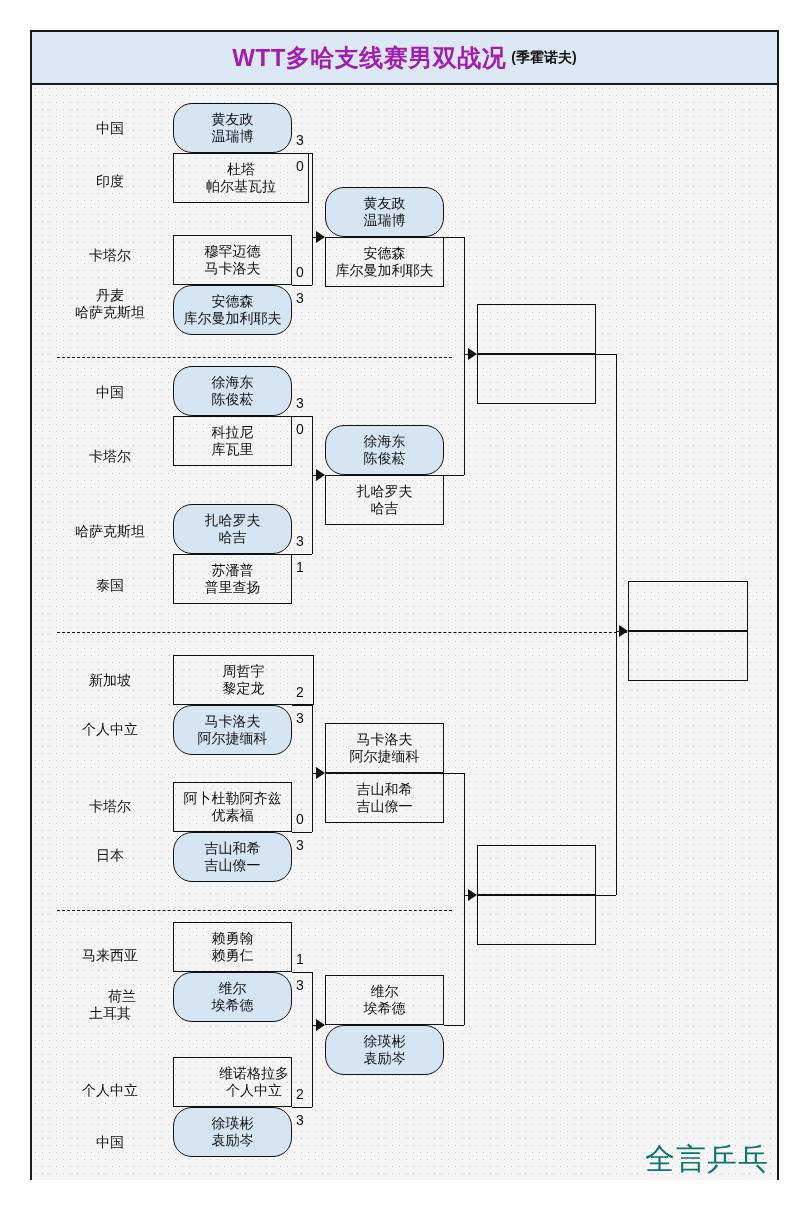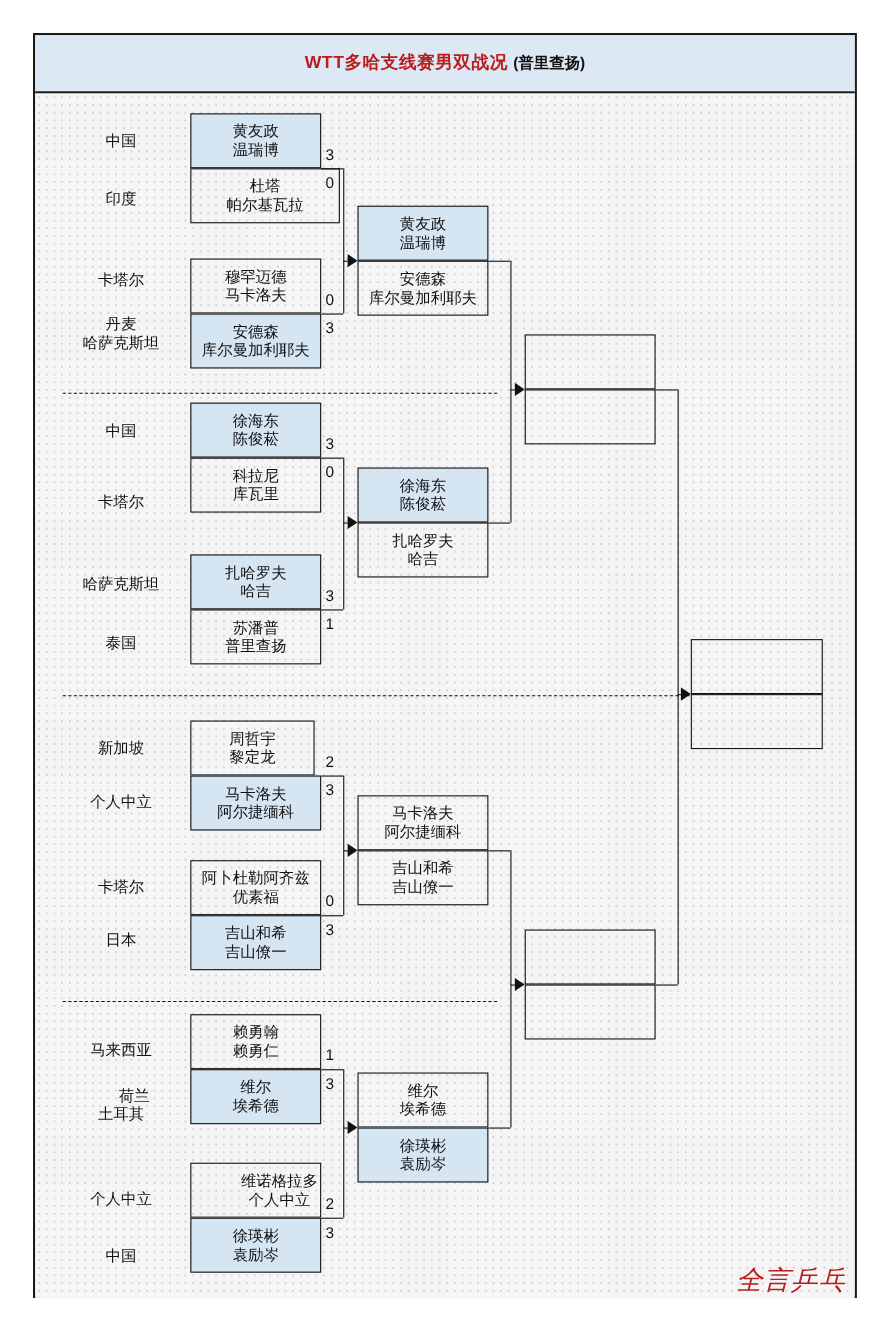--- a/index.html
+++ b/index.html
@@ -31,21 +31,21 @@
   }
   #header{
     position:absolute;left:0;top:0;
     width:745px;height:53px;
     background:#dce8f4;
     border-bottom:2px solid #1a1a1a;
     box-sizing:border-box;
     display:flex;align-items:center;justify-content:center;
   }
   #header .title{
-    font-size:16px;font-weight:bold;color:#b91c1c;
+    font-size:24px;font-weight:bold;color:#a21caf;
     letter-spacing:0.5px;
   }
   #header .sub{
     font-size:14px;font-weight:bold;color:#111;
     margin-left:5px;
   }
   .country{
     position:absolute;
     text-align:center;
     font-size:14px;color:#111;
@@ -57,21 +57,21 @@
     position:absolute;
     box-sizing:border-box;
     border:1.3px solid #111;
     display:flex;flex-direction:column;
     align-items:center;justify-content:center;
     font-size:14px;color:#111;
     line-height:17px;
     background:transparent;
     white-space:nowrap;
   }
-  .mbox.win{background:#d5e5f2;}
+  .mbox.win{background:#d5e5f2;border-radius:19px;}
   .mbox.empty{background:transparent;}
   .score{
     position:absolute;
     font-size:14px;color:#111;
     line-height:14px;
   }
   .hline{position:absolute;background:#111;height:1.3px;}
   .vline{position:absolute;background:#111;width:1.3px;}
   .sep-dash{
     position:absolute;height:0;
@@ -83,35 +83,34 @@
   }
   .arrow{
     position:absolute;
     width:0;height:0;
     border-top:6px solid transparent;
     border-bottom:6px solid transparent;
     border-left:9px solid #111;
   }
   #watermark{
     position:absolute;right:8px;bottom:-2px;
-    font-size:24px;color:#b91c1c;
+    font-size:30px;color:#0f766e;
     letter-spacing:1px;
     user-select:none;
-    font-style:italic;
   }
 </style>
 </head>
 <body>
 
 <div id="page">
   <div id="frame">
 
     <div id="header">
       <span class="title">WTT多哈支线赛男双战况</span>
-      <span class="sub">(普里查扬)</span>
+      <span class="sub">(季霍诺夫)</span>
     </div>
 
     <div id="body-area"></div>
 
     <div id="country-labels">
         <div class="country" style="left: 78px; top: 96px;">中国</div>
         <div class="country" style="left: 78px; top: 149px;">印度</div>
         <div class="country" style="left: 78px; top: 223px;">卡塔尔</div>
         <div class="country" style="left: 78px; top: 263px;">丹麦</div>
         <div class="country" style="left: 78px; top: 280px;">哈萨克斯坦</div>
@@ -202,21 +201,21 @@
         <div class="mbox win" style="left: 141px; top: 472px; width: 119px; height: 50px;">
           <span>扎哈罗夫</span>
           <span>哈吉</span>
         </div>
         <div class="score" style="left: 264px; top: 502px;">3</div>
         <div class="mbox" style="left: 141px; top: 522px; width: 119px; height: 50px;">
           <span>苏潘普</span>
           <span>普里查扬</span>
         </div>
         <div class="score" style="left: 264px; top: 528px;">1</div>
-        <div class="mbox" style="left: 141px; top: 623px; width: 113px; height: 50px;">
+        <div class="mbox" style="left: 141px; top: 623px; width: 141px; height: 50px;">
           <span>周哲宇</span>
           <span>黎定龙</span>
         </div>
         <div class="score" style="left: 264px; top: 653px;">2</div>
         <div class="mbox win" style="left: 141px; top: 673px; width: 119px; height: 50px;">
           <span>马卡洛夫</span>
           <span>阿尔捷缅科</span>
         </div>
         <div class="score" style="left: 264px; top: 679px;">3</div>
         <div class="mbox" style="left: 141px; top: 750px; width: 119px; height: 50px;">

